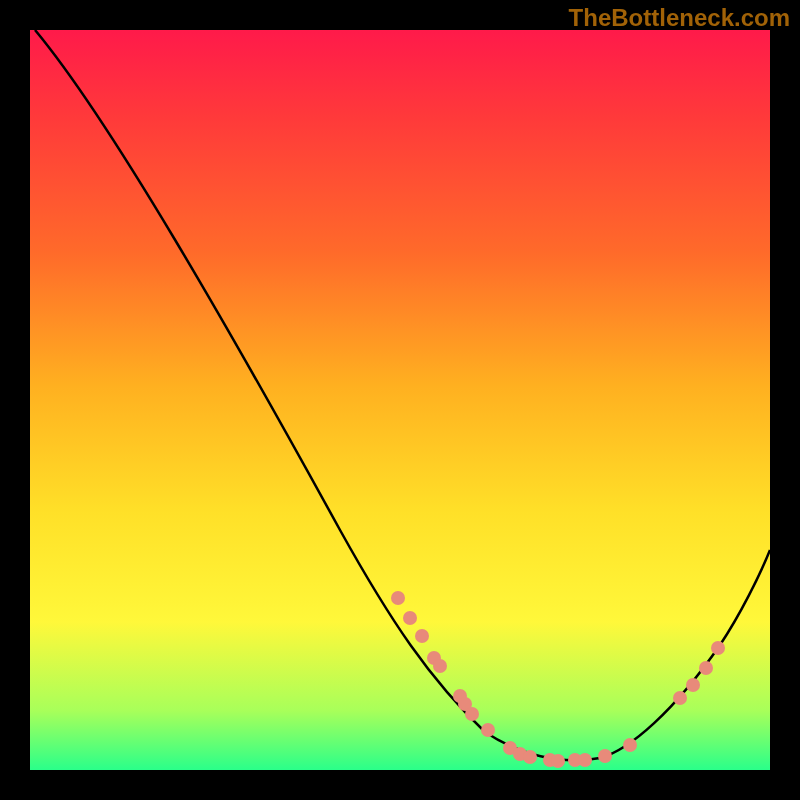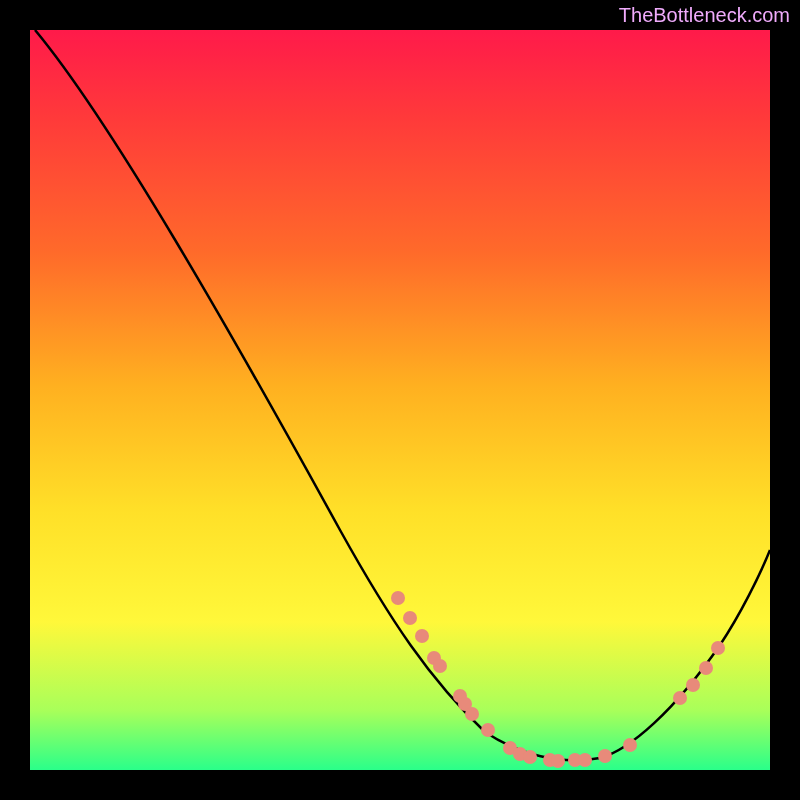--- a/index.html
+++ b/index.html
@@ -8,23 +8,23 @@
     height: 800px;
     background: #000000;
     position: relative;
     font-family: Arial, sans-serif;
     overflow: hidden;
   }
   .watermark {
     position: absolute;
     top: 4px;
     right: 10px;
-    color: #f0abfc;
-    font-size: 20px;
-    font-weight: normal;
+    color: #a16207;
+    font-size: 24px;
+    font-weight: bold;
     z-index: 10;
   }
   .plot-area {
     position: absolute;
     left: 30px;
     top: 30px;
     width: 740px;
     height: 740px;
     overflow: hidden;
   }

